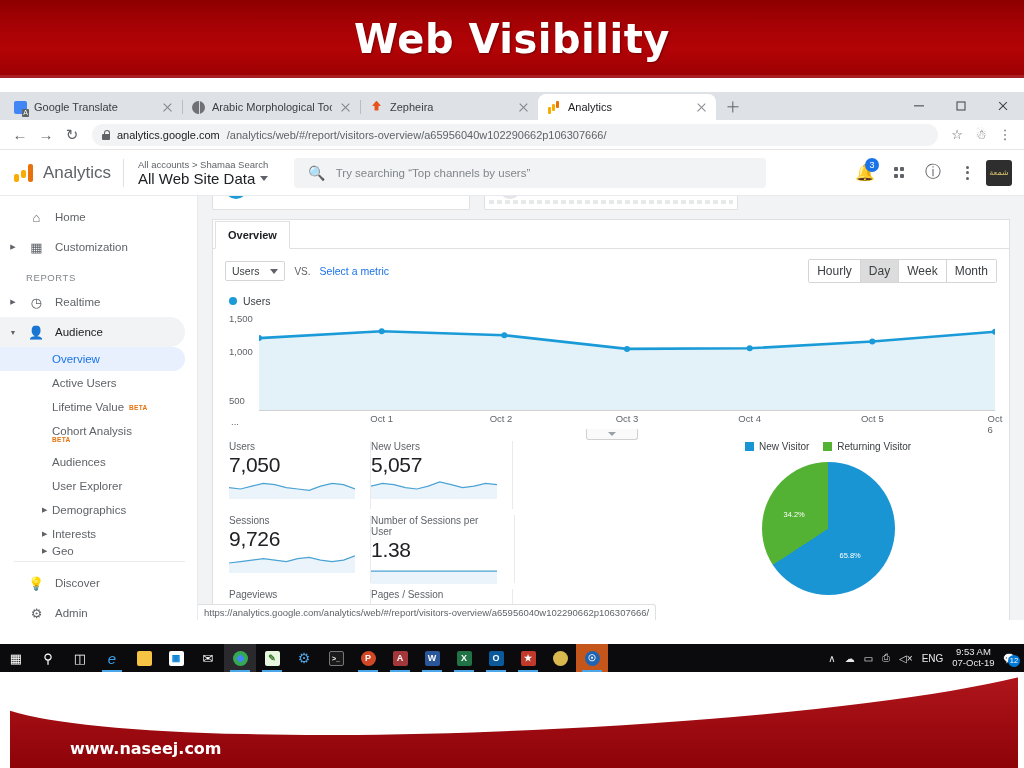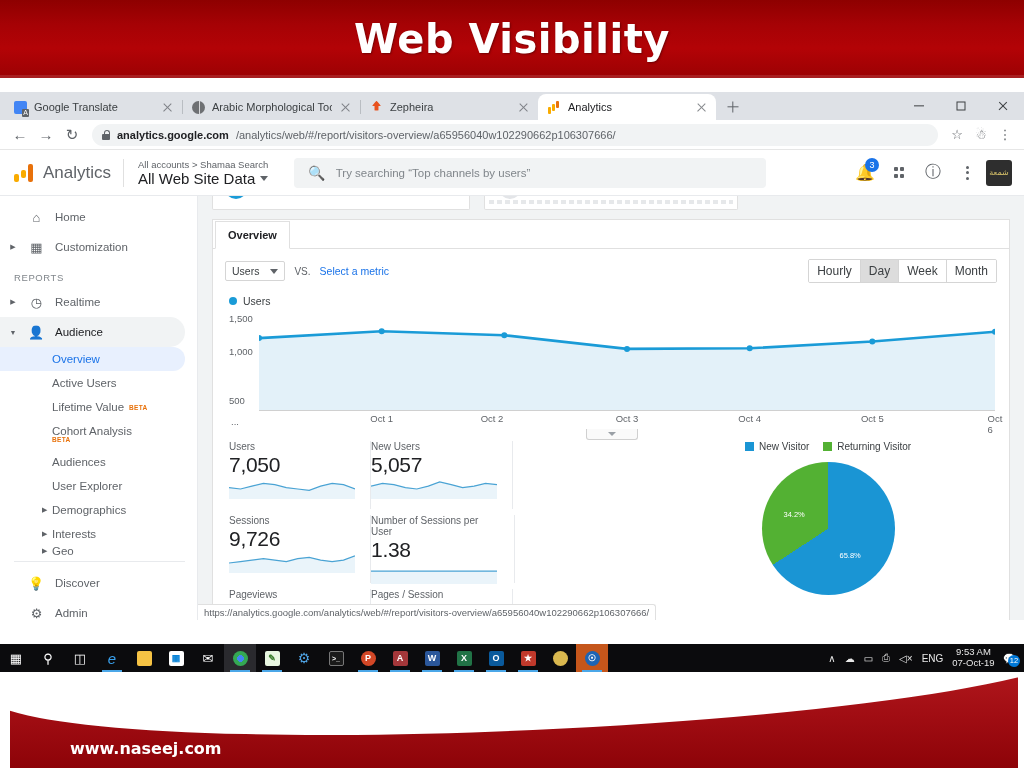--- a/index.html
+++ b/index.html
@@ -100,21 +100,21 @@
   .nav-btn { width:24px; height:24px; position:relative; color:#5f6368; font-size:15px;
     display:flex; align-items:center; justify-content:center; }
   .omnibox {
     flex:1; height:22px; background:#f1f3f4; border-radius:11px; display:flex; align-items:center;
     gap:7px; padding:0 10px; font-size:11px; margin: 0 6px;
   }
   .lock { width:8px; height:10px; position:relative; flex:0 0 auto; }
   .lock::before { content:""; position:absolute; left:0; bottom:0; width:8px; height:6px; background:#5f6368; border-radius:1px; }
   .lock::after { content:""; position:absolute; left:1.6px; top:0; width:4.8px; height:5px;
     border:1.4px solid #5f6368; border-bottom:none; border-radius:3px 3px 0 0; }
-  .url-host { color:#202124;font-weight:bold; }
+  .url-host { color:#202124; }
   .url-path { color:#5f6368; }
   .omni-icon { width:22px; height:22px; display:flex; align-items:center; justify-content:center; color:#5f6368; font-size:13px; }
 
   
   .ga-app { height: 470px; background:#fff; position:relative; overflow:hidden; }
   .ga-header {
     height:46px; display:flex; align-items:center; border-bottom:1px solid #e8eaed; background:#fff;
   }
   .ga-logo { display:flex; align-items:center; gap:9px; padding:0 12px 0 14px; }
   .ga-logo-mark { width:20px; height:18px; position:relative; }
@@ -153,21 +153,21 @@
   .ga-body { display:flex; height:424px; }
 
   
   .sidebar { width:198px; border-right:1px solid #e8eaed; padding-top:6px; position:relative; background:#fff; }
   .nav-item { display:flex; align-items:center; height:30px; font-size:11.5px; color:#5f6368;
     padding-left:8px; gap:10px; border-radius:0 15px 15px 0; margin-right:12px; }
   .nav-item.selected { background:#f1f3f4; color:#202124; }
   .nav-arrow { width:10px; text-align:center; font-size:7px; color:#5f6368; }
   .nav-ic { width:17px; display:flex; align-items:center; justify-content:center; font-size:13px; color:#5f6368; }
   .nav-label { }
-  .nav-section { font-size:9.5px; color:#80868b; letter-spacing:.6px; padding:10px 0 4px 14px; }
+  .nav-section { font-size:9.5px; color:#80868b; letter-spacing:.6px; padding:10px 0 4px 14px;margin-left:12px; }
   .sub-item { display:flex; align-items:center; height:24px; font-size:11.5px; color:#5f6368;
     padding-left:52px; border-radius:0 15px 15px 0; margin-right:12px; gap:5px; position:relative; }
   .sub-item.active { background:#e8f0fe; color:#1a73e8; }
   .sub-item .sub-arrow { position:absolute; left:42px; font-size:7px; color:#5f6368; }
   .beta { color:#e8710a; font-size:6.5px; font-weight:bold; vertical-align:super; letter-spacing:.3px; }
   .beta-below { color:#e8710a; font-size:6.5px; font-weight:bold; letter-spacing:.3px;
     position:absolute; left:52px; top:17px; }
   .sidebar-sep { height:1px; background:#e8eaed; margin:6px 12px 6px 14px; }
 
   
@@ -490,21 +490,21 @@
                     <circle cx="490.7" cy="31.3" r="3" fill="#1a9bd7"></circle>
                     <circle cx="613.3" cy="24.5" r="3" fill="#1a9bd7"></circle>
                     <circle cx="736.0" cy="14.8" r="3" fill="#1a9bd7"></circle>
                     <circle cx="0" cy="21.1" r="3" fill="#1a9bd7"></circle>
                   </svg>
                 </div>
               <div class="x-axis"></div>
               <div class="x-dots">...</div>
               <div class="x-labels" id="xlabels">
                   <span class="x-lab" style="left: 122.667px;">Oct 1</span>
-                  <span class="x-lab" style="left: 233px;">Oct 2</span>
+                  <span class="x-lab" style="left: 242px;">Oct 2</span>
                   <span class="x-lab" style="left: 368px;">Oct 3</span>
                   <span class="x-lab" style="left: 490.667px;">Oct 4</span>
                   <span class="x-lab" style="left: 613.333px;">Oct 5</span>
                   <span class="x-lab" style="left: 736px;">Oct 6</span>
                 </div>
               <div class="scroll-handle">
                   <i></i>
                 </div>
             </div>
 

